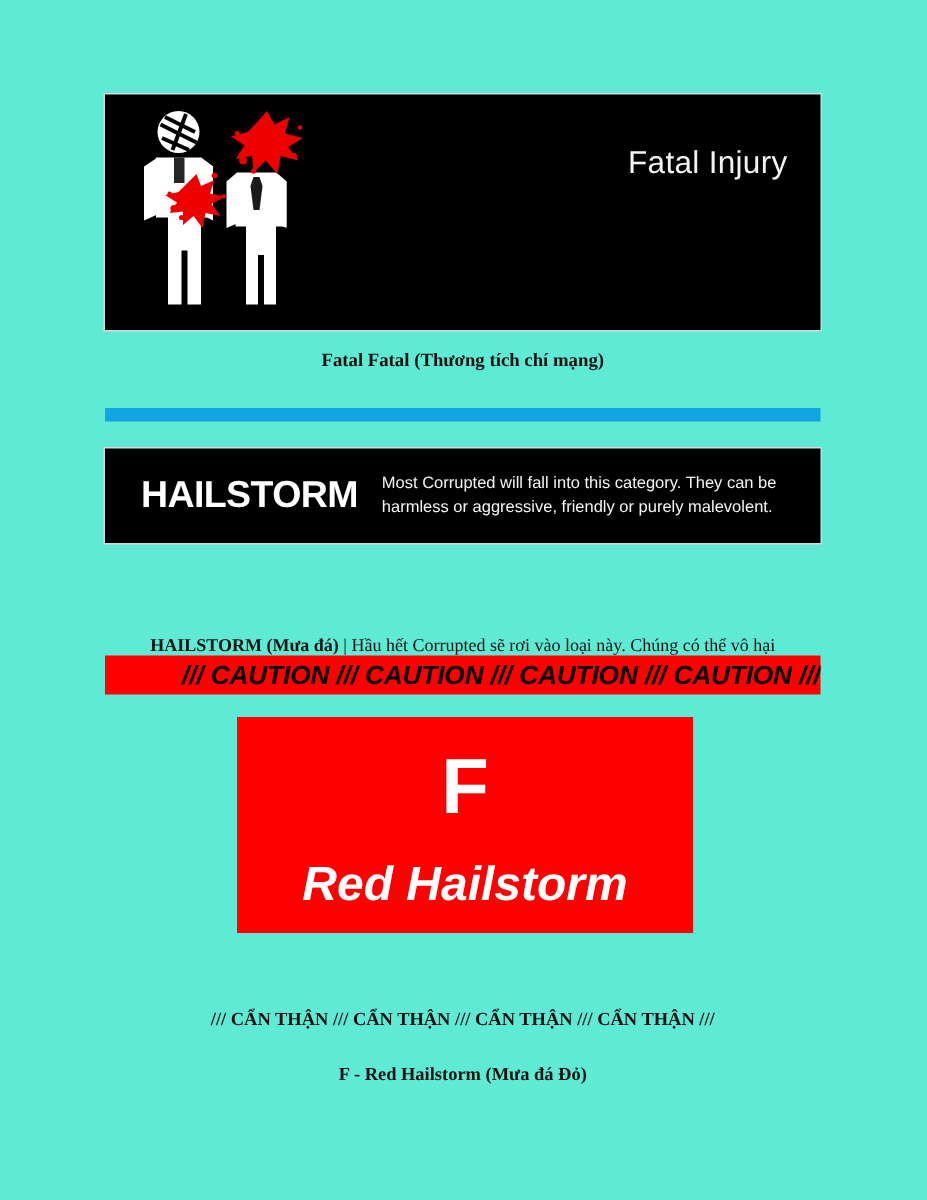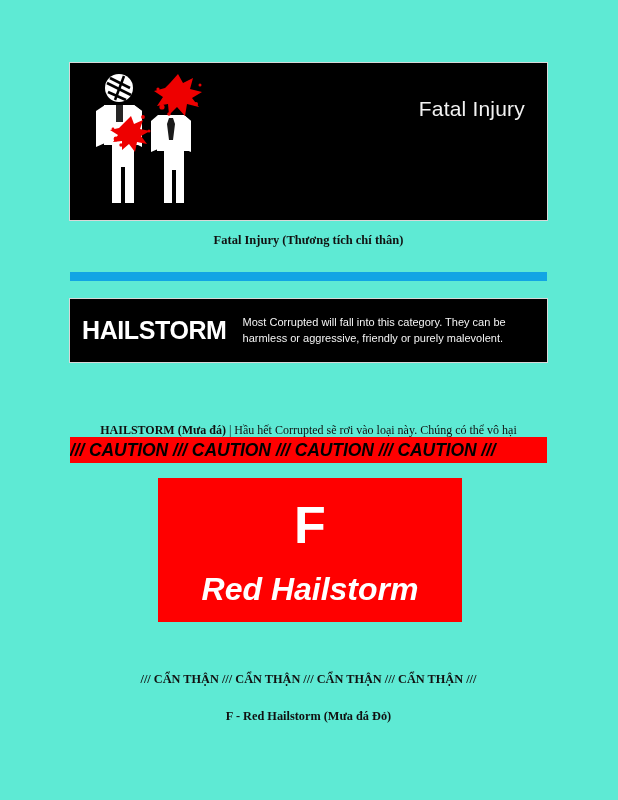--- a/index.html
+++ b/index.html
@@ -84,21 +84,21 @@
     align-items: center;
     box-shadow: 0 0 0 1px #d8d8d8;
   }
   .hailstorm-title {
     flex: 0 0 auto;
     color: #ffffff;
     font-family: "Liberation Sans", sans-serif;
     font-size: 25px;
     font-weight: bold;
     letter-spacing: -0.4px;
-    padding-left: 12px;
+    padding-left: 24px;
     padding-right: 16px;
     white-space: nowrap;
   }
   .hailstorm-desc {
     flex: 1 1 auto;
     color: #f4f4f4;
     font-family: "Liberation Sans", sans-serif;
     font-size: 11px;
     line-height: 1.42;
     padding-right: 8px;
@@ -117,21 +117,21 @@
   
   .caution-tape {
     position: absolute;
     left: 70px;
     top: 437px;
     width: 477px;
     height: 26px;
     background: #FF0000;
     display: flex;
     align-items: center;
-    justify-content: flex-start;
+    justify-content: flex-end;
     overflow: hidden;
   }
   .caution-tape-text {
     color: #000000;
     font-family: "Liberation Sans", sans-serif;
     font-size: 17.5px;
     font-weight: bold;
     font-style: italic;
     letter-spacing: -0.1px;
     white-space: nowrap;
@@ -224,21 +224,21 @@
         <circle cx="83" cy="43" r="1.8"></circle>
         <circle cx="110" cy="33" r="2"></circle>
         <circle cx="72" cy="18" r="1.6"></circle>
         <circle cx="114" cy="14" r="1.5"></circle>
       </g>
     </svg>
 
     <div class="fatal-label">Fatal Injury</div>
   </div>
 
-  <div class="caption cap-fatal">Fatal Injury (Thương tích chí thân)</div>
+  <div class="caption cap-fatal">Fatal Fatal (Thương tích chí mạng)</div>
 
   <div class="blue-bar"></div>
 
   <div class="hailstorm-block">
     <div class="hailstorm-title">HAILSTORM</div>
     <div class="hailstorm-desc">Most Corrupted will fall into this category. They can be harmless or aggressive, friendly or purely malevolent.</div>
   </div>
 
   <div class="caption cap-hailstorm">
     <span class="vn-bold">HAILSTORM (Mưa đá)</span><span class="vn-rest"> | Hầu hết Corrupted sẽ rơi vào loại này. Chúng có thể vô hại hoặc hung hăng, thân thiện hoặc hoàn toàn độc ác.</span>

